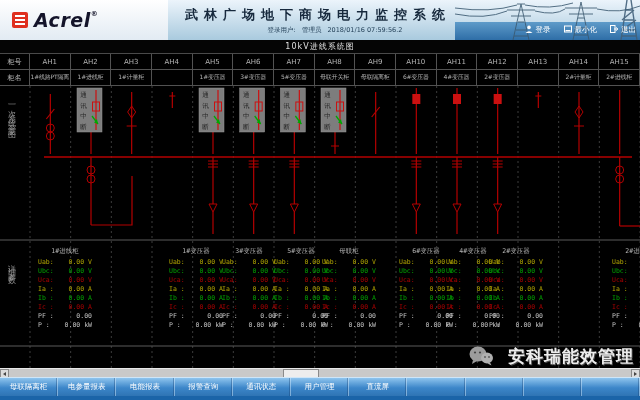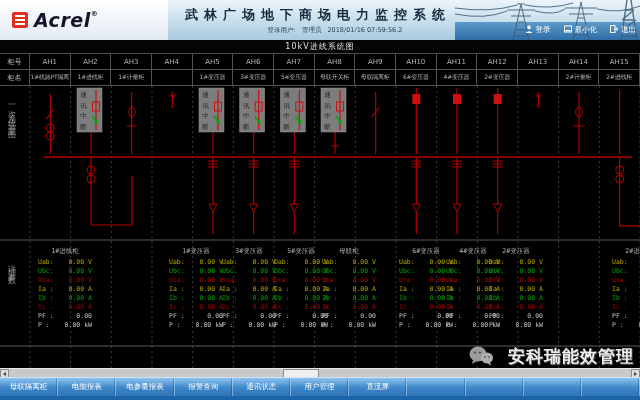--- a/index.html
+++ b/index.html
@@ -643,22 +643,22 @@
         <span class="tri"></span>
       </div>
     <div id="sthumb"></div>
     <div class="sarrow" id="sarrR">
         <span class="tri"></span>
       </div>
   </div>
 
   <div id="nav">
       <div class="navcell">母联隔离柜</div>
+      <div class="navcell">电参量报表</div>
       <div class="navcell">电能报表</div>
-      <div class="navcell">电参量报表</div>
       <div class="navcell">报警查询</div>
       <div class="navcell">通讯状态</div>
       <div class="navcell">用户管理</div>
       <div class="navcell">直流屏</div>
       <div class="navcell"></div>
       <div class="navcell"></div>
       <div class="navcell"></div>
       <div class="navcell"></div>
     </div>
   <div id="bstrip"></div>

